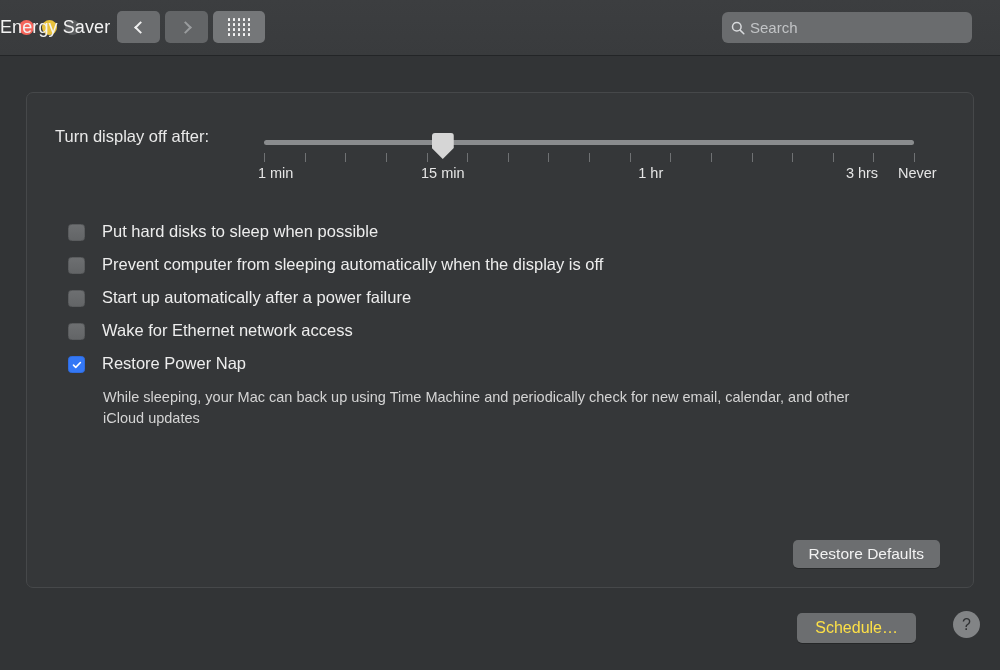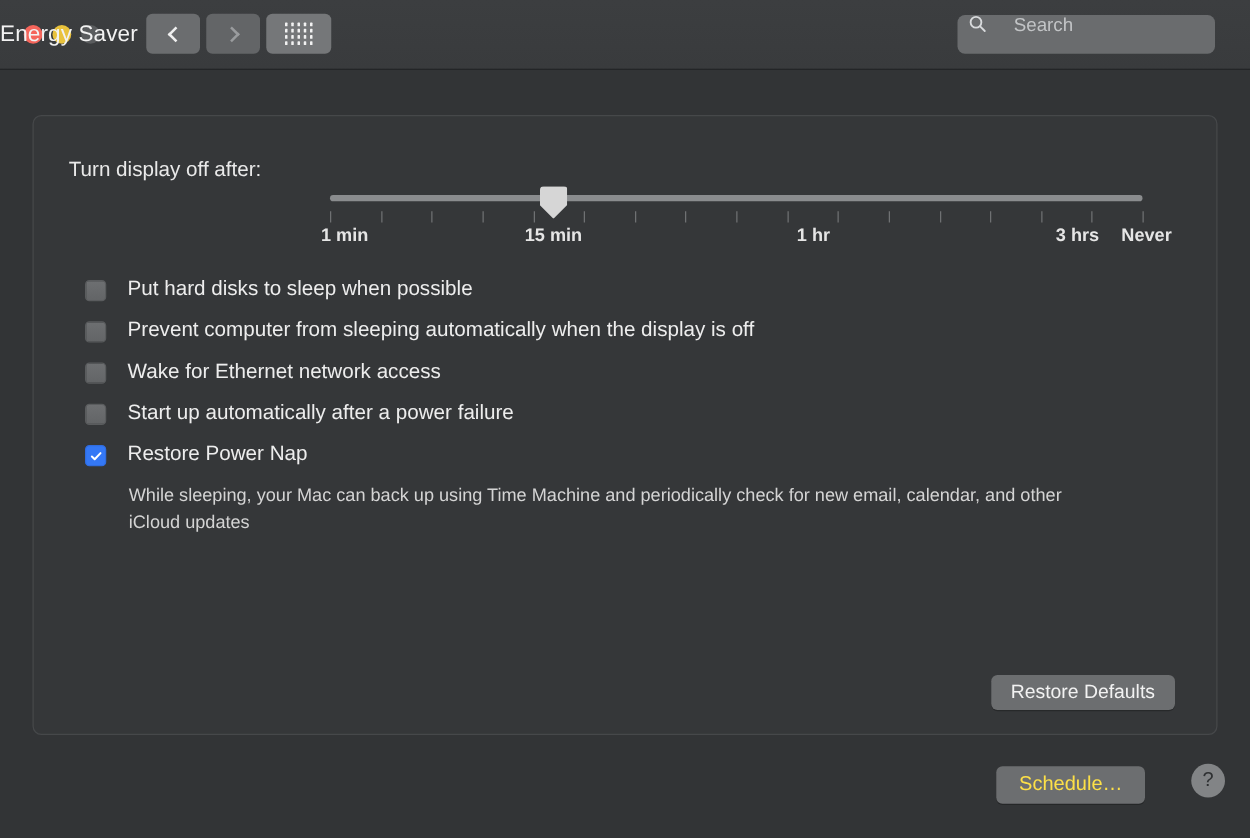--- a/index.html
+++ b/index.html
@@ -111,27 +111,28 @@
     font-size: 18px;
     font-weight: 400;
     color: #f2f2f2;
     letter-spacing: 0.1px;
   }
 
   #search-field {
     position: absolute;
     right: 28px;
     top: 12px;
-    width: 206px;
+    width: 250px;
     height: 31px;
     border-radius: 6px;
     background: #6a6c6e;
     display: flex;
+    align-items: center;
     padding: 0 9px;
-    gap: 22px;
+    gap: 5px;
   }
   #search-icon-wrap { width: 14px; height: 14px; flex: 0 0 auto; }
   #search-placeholder {
     font-size: 15px;
     color: #c2c4c6;
   }
 
   
   #content {
     position: relative;
@@ -161,24 +162,23 @@
     left: 28px;
     top: 34px;
     font-size: 16.5px;
     color: #e9e9e9;
     white-space: nowrap;
   }
 
   #slider-area {
     position: absolute;
     left: 237px;
-    top: 56px;
+    top: 40px;
     width: 650px;
     height: 70px;
-    font-weight: bold;
   }
   #slider-track {
     position: absolute;
     left: 0;
     top: 7px;
     width: 650px;
     height: 5px;
     border-radius: 2.5px;
     background: #8a8c8e;
   }
@@ -423,25 +423,25 @@
           <div class="check-row">
             <span class="cbox"></span>
             <span class="check-label">Put hard disks to sleep when possible</span>
           </div>
           <div class="check-row">
             <span class="cbox"></span>
             <span class="check-label">Prevent computer from sleeping automatically when the display is off</span>
           </div>
           <div class="check-row">
             <span class="cbox"></span>
-            <span class="check-label">Wake for Ethernet network access</span>
+            <span class="check-label">Start up automatically after a power failure</span>
           </div>
           <div class="check-row">
             <span class="cbox"></span>
-            <span class="check-label">Start up automatically after a power failure</span>
+            <span class="check-label">Wake for Ethernet network access</span>
           </div>
           <div class="check-row">
             <span class="cbox checked">
               <svg class="cmark" viewBox="0 0 12 12">
                 <path d="M1.8 6.2 L4.5 8.9 L10.1 3.0" fill="none" stroke="#ffffff" stroke-width="1.9" stroke-linecap="round" stroke-linejoin="round"></path>
               </svg>
             </span>
             <span class="check-label">Restore Power Nap</span>
           </div>
           <div id="power-nap-desc">While sleeping, your Mac can back up using Time Machine and periodically check for new email, calendar, and other iCloud updates</div>

